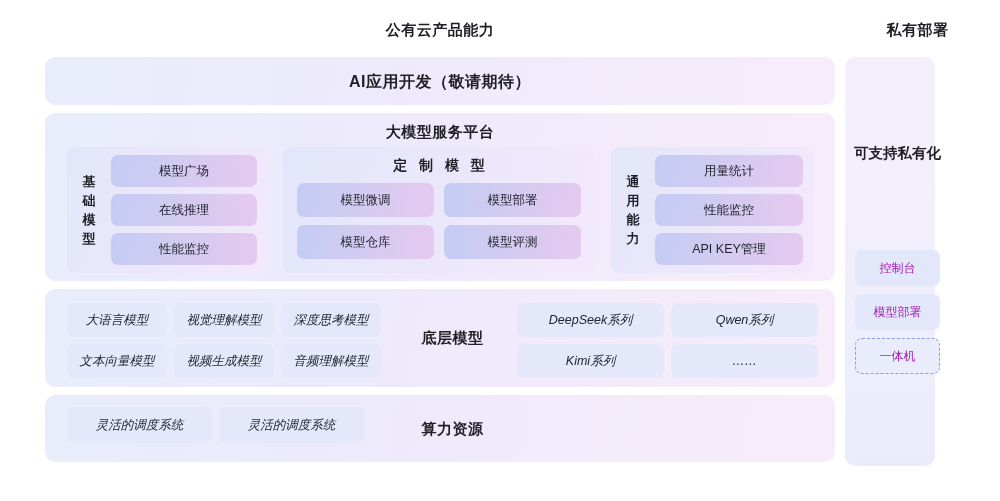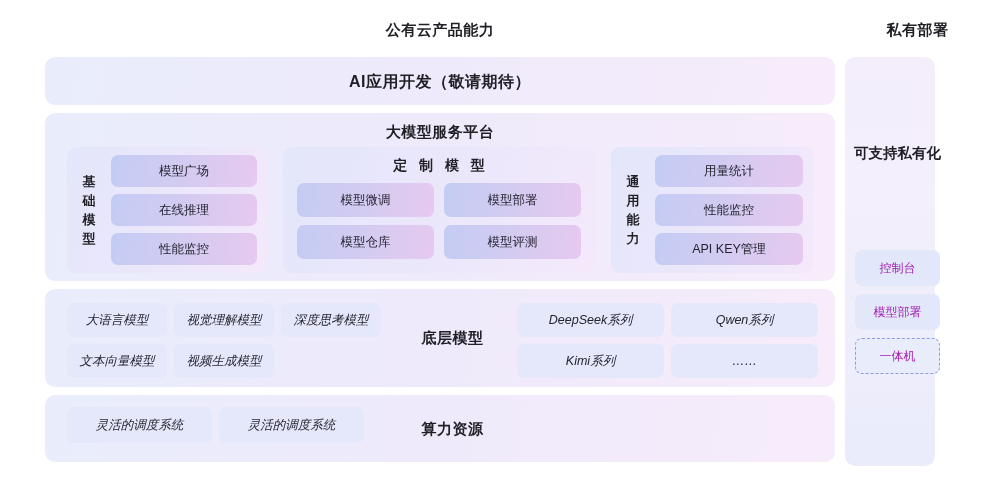--- a/index.html
+++ b/index.html
@@ -168,20 +168,21 @@
     </div>
 
     <div class="band" id="band-base">
       <div class="band-label" id="base-label">底层模型</div>
       <div class="tilewrap" id="base-left">
         <div class="tile">大语言模型</div>
         <div class="tile">视觉理解模型</div>
         <div class="tile">深度思考模型</div>
         <div class="tile">文本向量模型</div>
         <div class="tile">视频生成模型</div>
+        <div class="tile">音频理解模型</div>
       </div>
       <div class="tilewrap" id="base-right">
         <div class="tile">DeepSeek系列</div>
         <div class="tile">Qwen系列</div>
         <div class="tile">Kimi系列</div>
         <div class="tile">……</div>
       </div>
     </div>
 
     <div class="band" id="band-compute">

